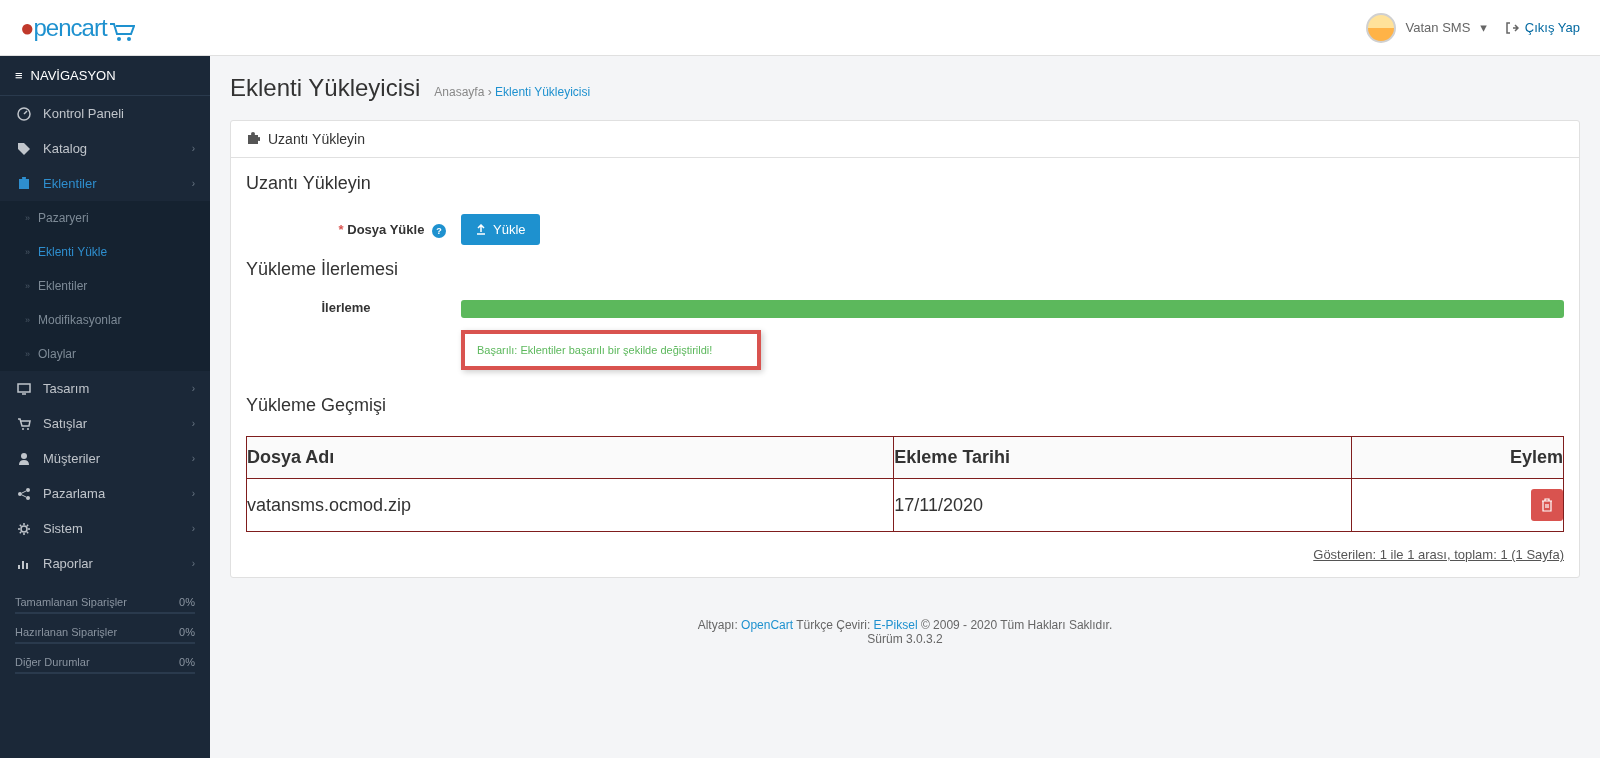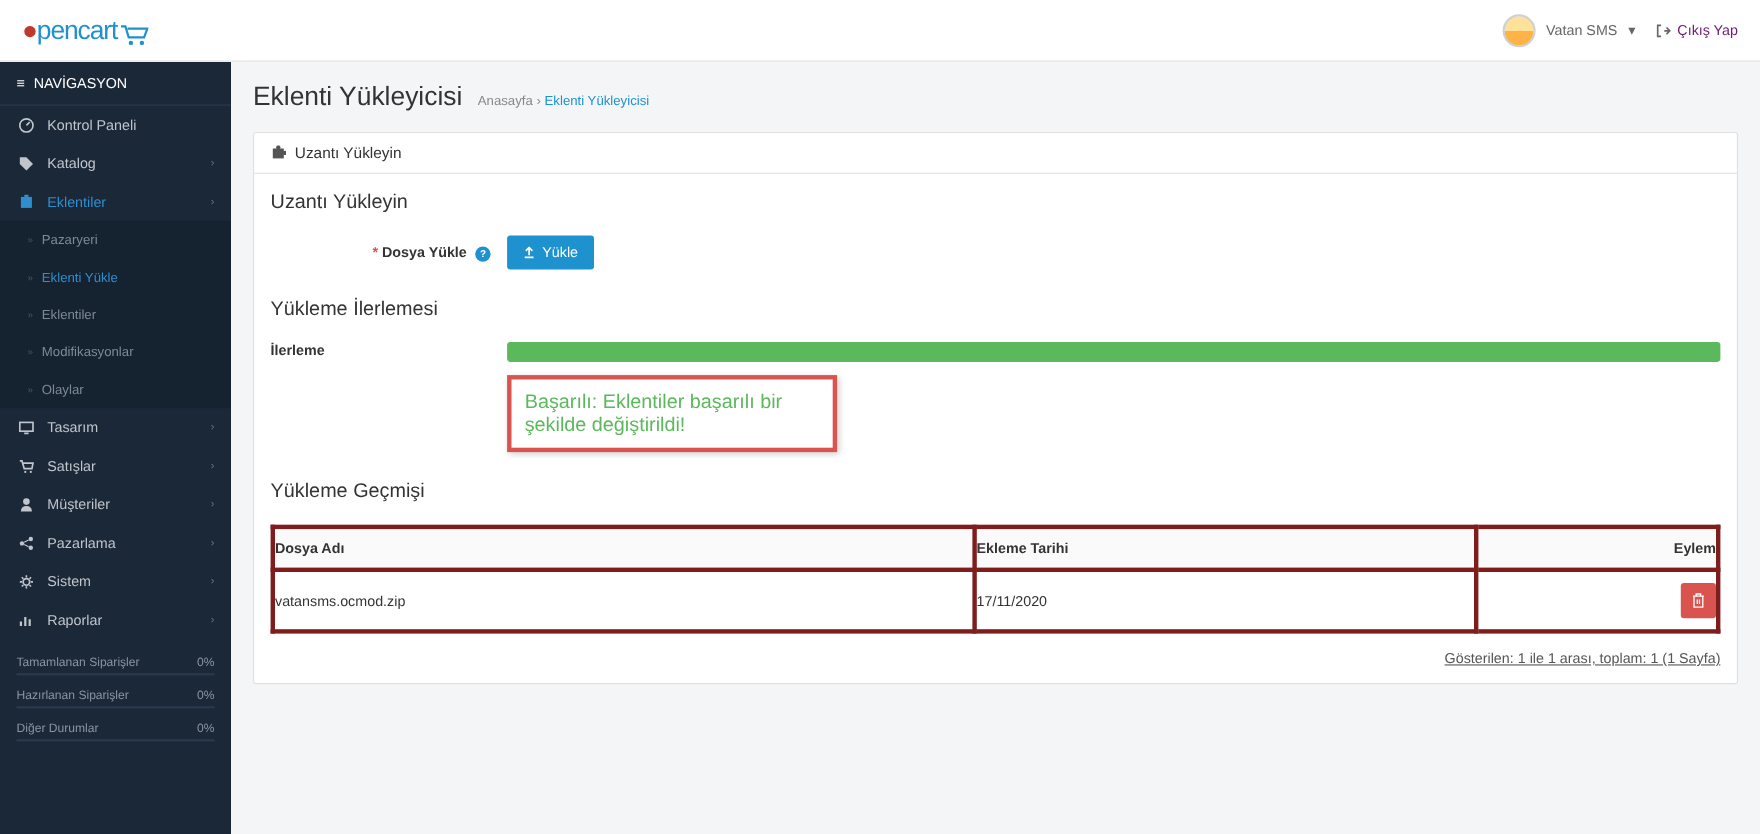--- a/index.html
+++ b/index.html
@@ -7,21 +7,21 @@
 
 
 .header { position: fixed; top: 0; left: 0; right: 0; height: 56px; background: #fff; border-bottom: 1px solid #e0e0e0; display: flex; align-items: center; padding: 0 20px; z-index: 100; }
 .logo { display: flex; align-items: flex-end; }
 .logo-text { font-size: 24px; font-weight: 300; color: #1e91cf; letter-spacing: -1px; }
 .logo-text .o-red { color: #c0392b; }
 .logo-cart { margin-left: 2px; }
 .header-right { margin-left: auto; display: flex; align-items: center; gap: 18px; justify-content: space-between; }
 .user-menu { display: flex; align-items: center; gap: 10px; cursor: pointer; color: #666; }
 .avatar { width: 30px; height: 30px; border-radius: 50%; background: linear-gradient(#ffe29a 50%, #ffb347 50%); border: 2px solid #d0d0d0; }
-.logout { display: flex; align-items: center; gap: 6px; color: #701a75; cursor: pointer; }
+.logout { display: flex; align-items: center; gap: 6px; color: #0369a1; cursor: pointer; }
 
 
 .sidebar { position: fixed; top: 56px; left: 0; bottom: 0; width: 210px; background: #1b2838; color: #c0c5cb; overflow-y: auto; }
 .nav-title { padding: 12px 15px; font-size: 13px; color: #fff; display: flex; align-items: center; gap: 8px; border-bottom: 1px solid #2a3a4d; }
 .nav-item { display: flex; align-items: center; padding: 10px 15px; color: #c0c5cb; cursor: pointer; font-size: 13px; position: relative; }
 .nav-item.active { color: #2e8ece; }
 .nav-item .nav-icon { width: 18px; margin-right: 10px; display: inline-flex; justify-content: center; }
 .nav-item .chevron { margin-left: auto; font-size: 10px; color: #6a7684; }
 .nav-sub { background: #152230; }
 .nav-sub .nav-item { padding-left: 25px; font-size: 12px; color: #7d8a96; }
@@ -39,34 +39,34 @@
 .page-title { font-size: 24px; font-weight: 400; color: #333; }
 .breadcrumb { font-size: 12px; color: #888; }
 .breadcrumb a { color: #1e91cf; text-decoration: none; }
 
 .panel { margin: 0 20px 20px 20px; border: 1px solid #e0e0e0; background: #fff; border-radius: 3px; }
 .panel-heading { padding: 10px 15px; border-bottom: 1px solid #e0e0e0; display: flex; align-items: center; gap: 8px; color: #333; font-size: 14px; }
 .panel-body { padding: 15px; }
 
 .section-title { font-size: 18px; font-weight: 400; color: #333; margin-bottom: 20px; }
 
-.form-row { display: flex; align-items: center; margin-bottom: 25px; }
+.form-row { display: flex; align-items: center; margin-bottom: 14px; }
 .form-label { width: 215px; text-align: right; padding-right: 15px; font-size: 13px; color: #333; font-weight: 600; }
 .form-label .required { color: #d9534f; }
 .help-icon { width: 14px; height: 14px; border-radius: 50%; background: #1e91cf; color: #fff; display: inline-flex; align-items: center; justify-content: center; font-size: 9px; margin-left: 4px; }
 .btn-upload { background: #1e91cf; color: #fff; border: none; padding: 8px 14px; border-radius: 3px; cursor: pointer; display: inline-flex; align-items: center; gap: 6px; font-size: 13px; }
 
 .progress-row { display: flex; align-items: flex-start; margin-bottom: 10px; }
-.progress-label { width: 215px; text-align: left; padding-right: 15px; font-size: 13px; color: #333; font-weight: 600; padding-top: 0px; }
+.progress-label { width: 215px; text-align: center; padding-right: 15px; font-size: 13px; color: #333; font-weight: 600; padding-top: 0px; }
 .progress-wrap { flex: 1; }
 .progress-bar { height: 18px; background: #5cb85c; border-radius: 3px; width: 100%; }
-.alert-box { border: 4px solid #d9534f; padding: 10px 12px; margin-top: 12px; color: #5cb85c; font-size: 18px; width: 300px; box-shadow: 2px 2px 6px rgba(0,0,0,0.2); }
+.alert-box { border: 4px solid #d9534f; padding: 10px 12px; margin-top: 12px; color: #5cb85c; font-size: 11px; width: 300px; box-shadow: 2px 2px 6px rgba(0,0,0,0.2); }
 
 .table { width: 100%; border-collapse: collapse; border: 1px solid #ddd; }
-.table th, .table td { padding: 10px 0; border: 4px solid #7f1d1d; text-align: left; font-size: 13px; }
+.table th, .table td { padding: 10px 0; border: 1px solid #7f1d1d; text-align: left; font-size: 18px; }
 .table th { background: #fafafa; font-weight: 600; }
 .table th.right, .table td.right { text-align: right; }
 .btn-delete { background: #d9534f; color: #fff; border: none; width: 32px; height: 32px; border-radius: 3px; cursor: pointer; display: inline-flex; align-items: center; justify-content: center; }
 
 .pagination-info { text-align: right; margin-top: 15px; font-size: 13px; color: #555; text-decoration: underline; }
 
 .footer { text-align: center; padding: 20px; font-size: 12px; color: #666; }
 .footer a { color: #1e91cf; text-decoration: none; }
 
 svg { display: block; }
@@ -323,13 +323,18 @@
               </button>
             </td>
           </tr>
         </tbody>
       </table>
 
       <div class="pagination-info">Gösterilen: 1 ile 1 arası, toplam: 1 (1 Sayfa)</div>
     </div>
   </div>
 
+  <div class="footer">
+    <span>Altyapı: </span><a href="#">OpenCart</a><span> Türkçe Çeviri: </span><a href="#">E-Piksel</a><span> © 2009 - 2020 Tüm Hakları Saklıdır.</span>
+    <br>
+    <span>Sürüm 3.0.3.2</span>
+  </div>
 </div>
 
 </body></html>

